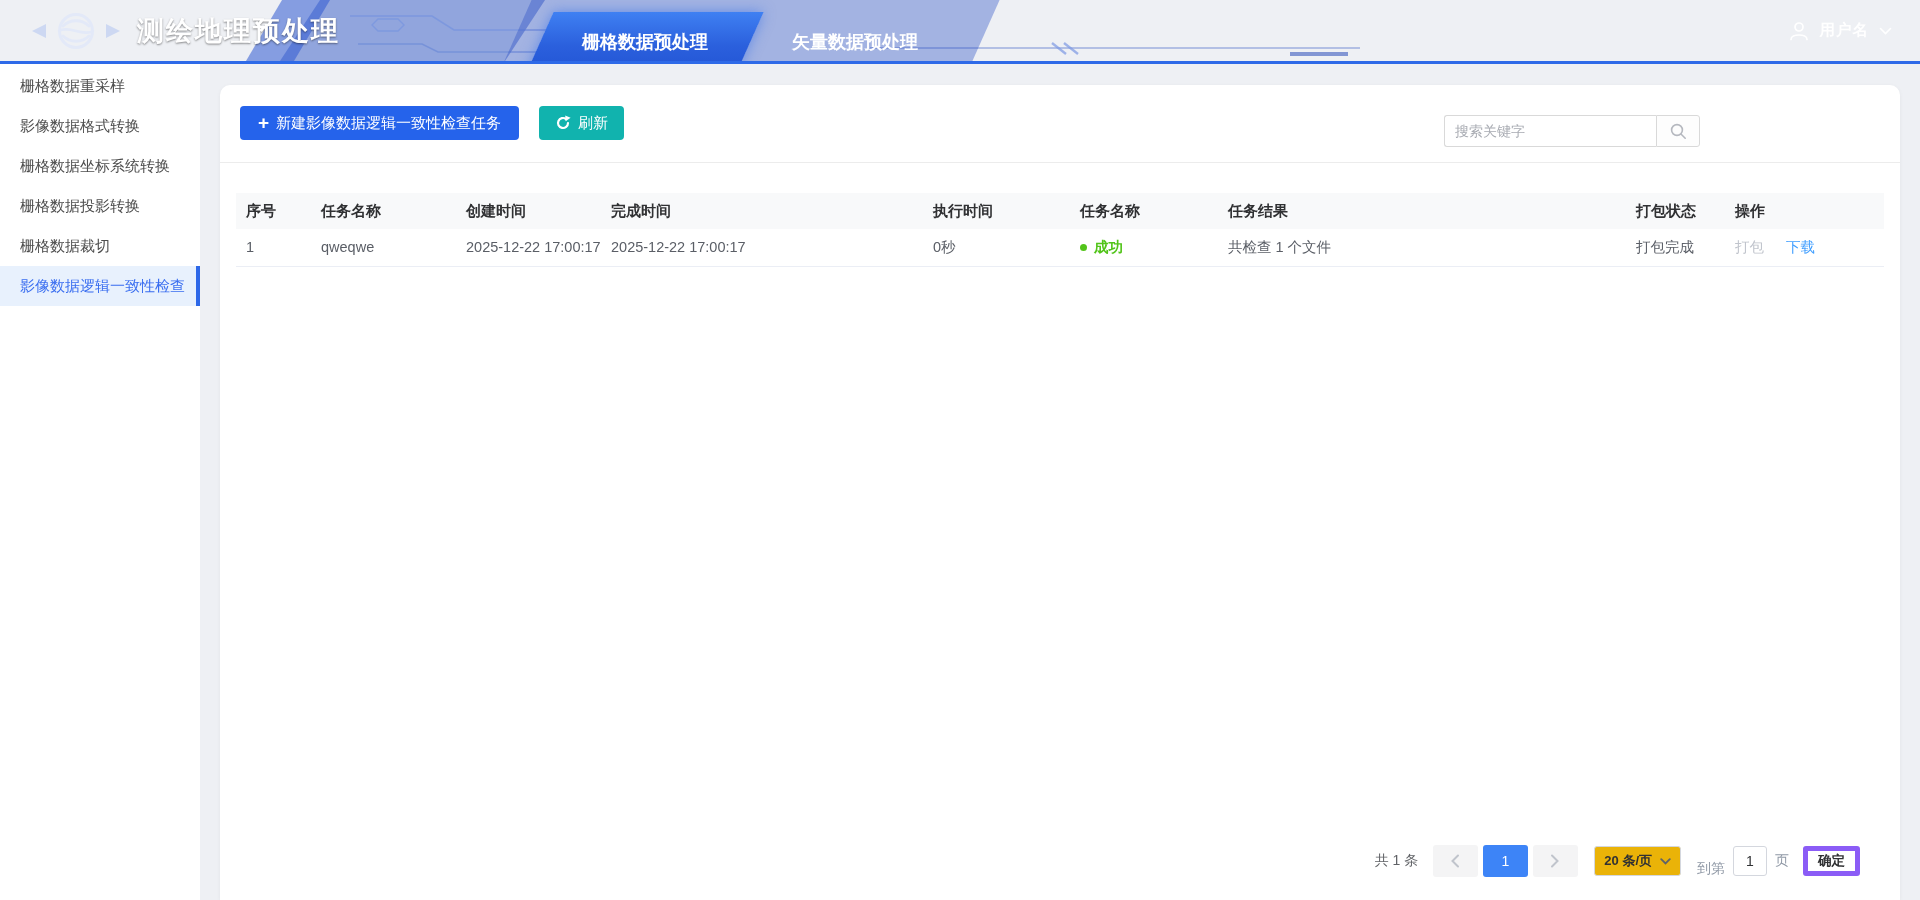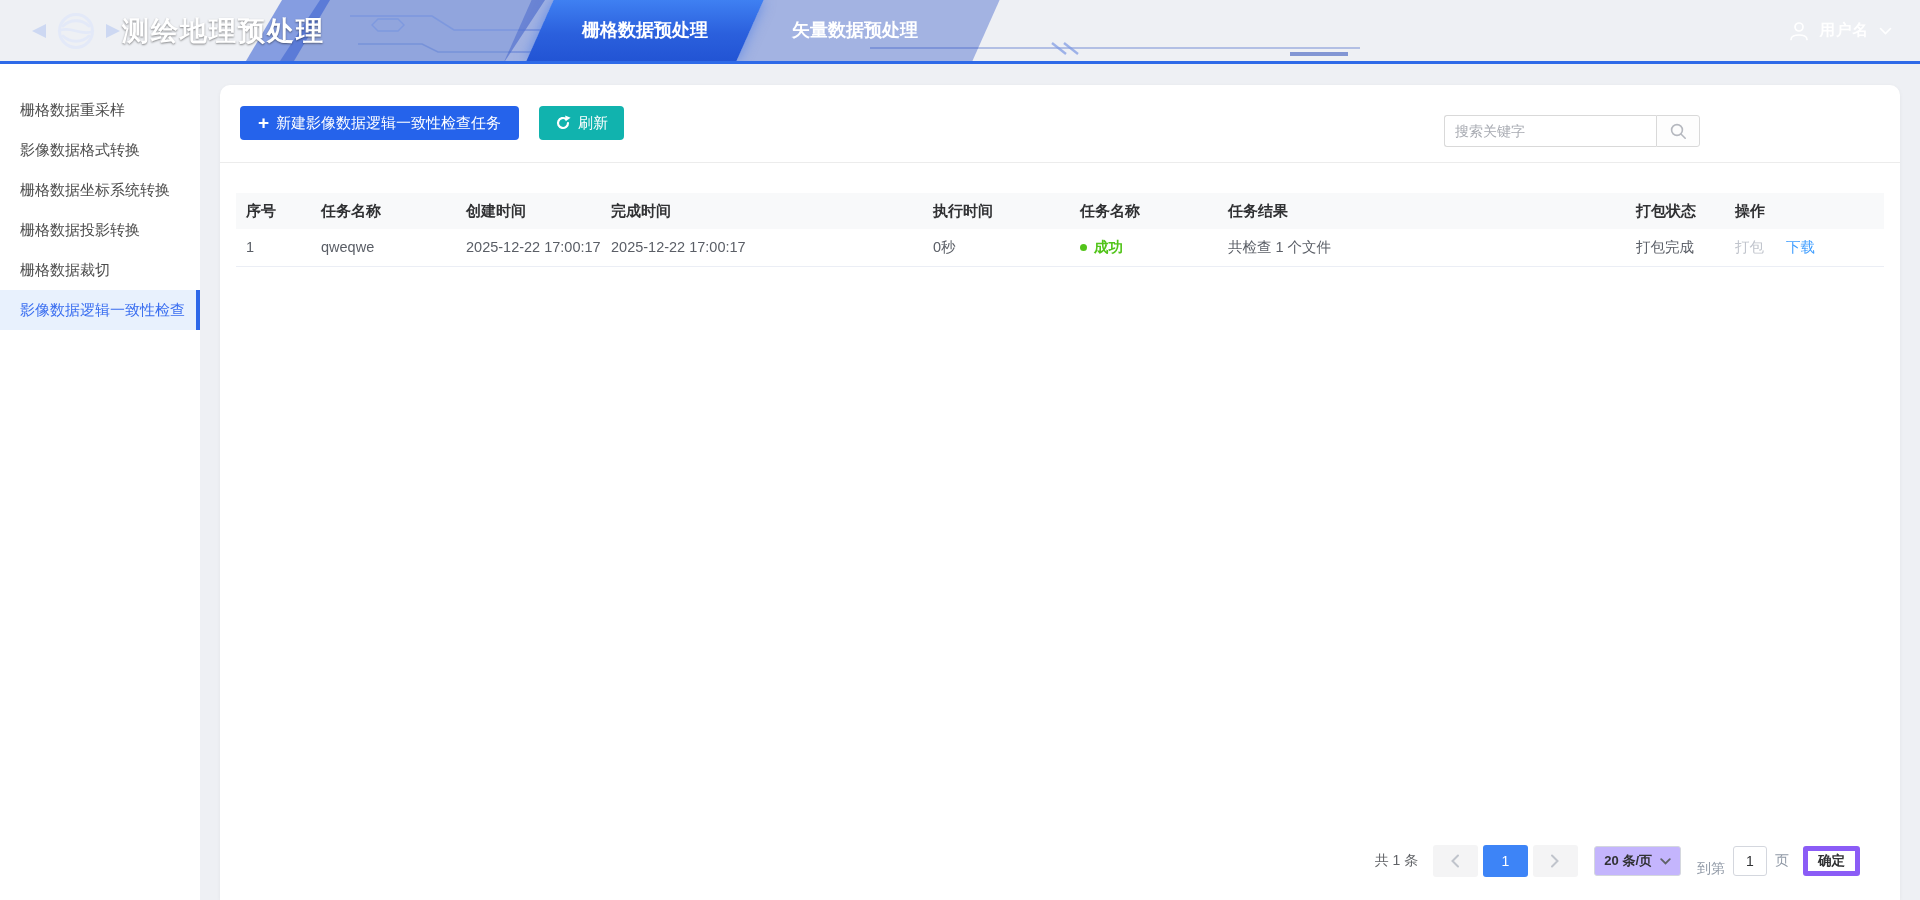--- a/index.html
+++ b/index.html
@@ -4,38 +4,38 @@
 <style>
   * { margin:0; padding:0; box-sizing:border-box; }
   html,body { width:1920px; height:900px; overflow:hidden;
     font-family:"Liberation Sans","DejaVu Sans",sans-serif; background:#eef0f4; }
 
   
   .app-header { position:absolute; left:0; top:0; width:1920px; height:64px;
     background:linear-gradient(100deg,#1d44b4 0%,#1a37930%,#17308a 28%,#101d5a 52%,#0a1138 72%,#060a24 100%);
     border-bottom:3px solid #2e6ae8; overflow:hidden; }
   .header-deco { position:absolute; left:0; top:0; width:1920px; height:61px; pointer-events:none; }
-  .brand { position:absolute; left:30px; top:0; height:61px; display:flex; align-items:center; gap:0; z-index:3;text-align:center; }
+  .brand { position:absolute; left:30px; top:0; height:61px; display:flex; align-items:center; gap:15px; z-index:3;text-align:center; }
   .app-title { color:#ffffff; font-size:27px; font-weight:bold; letter-spacing:2px;
     text-shadow:0 1px 2px rgba(0,0,0,.45); white-space:nowrap; }
   .tab-band { position:absolute; left:518px; top:0; width:468px; height:61px;
     background:rgba(42,78,196,.38); transform:skewX(-24deg); z-index:1; }
-  .header-tabs { position:absolute; left:540px; top:0; height:74px; display:flex; z-index:2;text-align:right; }
+  .header-tabs { position:absolute; left:540px; top:12px; height:74px; display:flex; z-index:2;text-align:right; }
   .header-tab { position:relative; height:61px; line-height:61px; padding:0 42px;
     color:#ffffff; font-size:18px; font-weight:bold; cursor:pointer; white-space:nowrap; }
   .header-tab .tab-label { position:relative; z-index:1; }
   .header-tab.active::before { content:""; position:absolute; inset:0;
     background:linear-gradient(180deg,#3f80f2 0%,#2b60dd 55%,#2254d4 100%);
     transform:skewX(-24deg); box-shadow:0 0 12px rgba(46,106,232,.55); }
   .user-area { position:absolute; right:28px; top:0; height:61px; display:flex;
     align-items:center; gap:10px; color:#ffffff; cursor:pointer; z-index:3; }
   .user-name { font-size:15.5px; font-weight:600; letter-spacing:1px; }
 
   
-  .sidebar { position:absolute; left:0; top:64px; width:200px; bottom:0; background:#ffffff; padding-top:26px; }
+  .sidebar { position:absolute; left:0; top:64px; width:200px; bottom:0; background:#ffffff; padding-top:2px; }
   .side-item { position:relative; height:40px; line-height:40px; padding-left:20px;
     font-size:15px; color:#4d4d4d; cursor:pointer; white-space:nowrap; }
   .side-item.active { background:#e8f1fd; color:#3a6ef0; }
   .side-item.active::after { content:""; position:absolute; right:0; top:0; bottom:0;
     width:4px; background:#2d68e8; }
 
   
   .main-card { position:absolute; left:220px; top:85px; right:20px; bottom:0;
     background:#ffffff; border-radius:10px 10px 0 0; box-shadow:0 1px 4px rgba(0,0,0,.05); }
   .toolbar { display:flex; align-items:center; padding:21px 20px 22px 20px;
@@ -69,21 +69,21 @@
 
   
   .pagination { position:absolute; right:40px; bottom:22px; display:flex;
     align-items:center; font-size:14px; color:#606266; }
   .pg-total { margin-right:12px; white-space:nowrap; }
   .pg-btn { min-width:45px; height:32px; border:none; border-radius:3px; background:#f4f4f5;
     display:inline-flex; align-items:center; justify-content:center; cursor:pointer;
     margin:0 2.5px; font-family:inherit; font-size:14px; }
   .pg-btn.active { background:#3d84f7; color:#ffffff; }
   .pg-size { margin-left:14px; height:30px; border:1px solid #d4d7de; border-radius:3px;
-    background:#c4b5fd; display:inline-flex; align-items:center; gap:8px; padding:0 9px;
+    background:#eab308; display:inline-flex; align-items:center; gap:8px; padding:0 9px;
     font-size:13px; font-weight:600; color:#303133; cursor:pointer; white-space:nowrap; }
   .pg-goto-label { color:#9099a6; margin:16px 8px 0 16px; white-space:nowrap; }
   .pg-goto-label.suffix { margin:0 14px 0 8px; }
   .pg-input { width:34px; height:30px; border:1px solid #d4d7de; border-radius:3px;
     text-align:center; font-size:14px; color:#303133; outline:none; font-family:inherit; }
   .pg-confirm { height:30px; padding:0 10px; border:5px solid #8b5cf6; border-radius:3px;
     background:#fff; font-size:13.5px; font-weight:bold; color:#303133; cursor:pointer;
     font-family:inherit; white-space:nowrap; }
 </style>
 </head>

